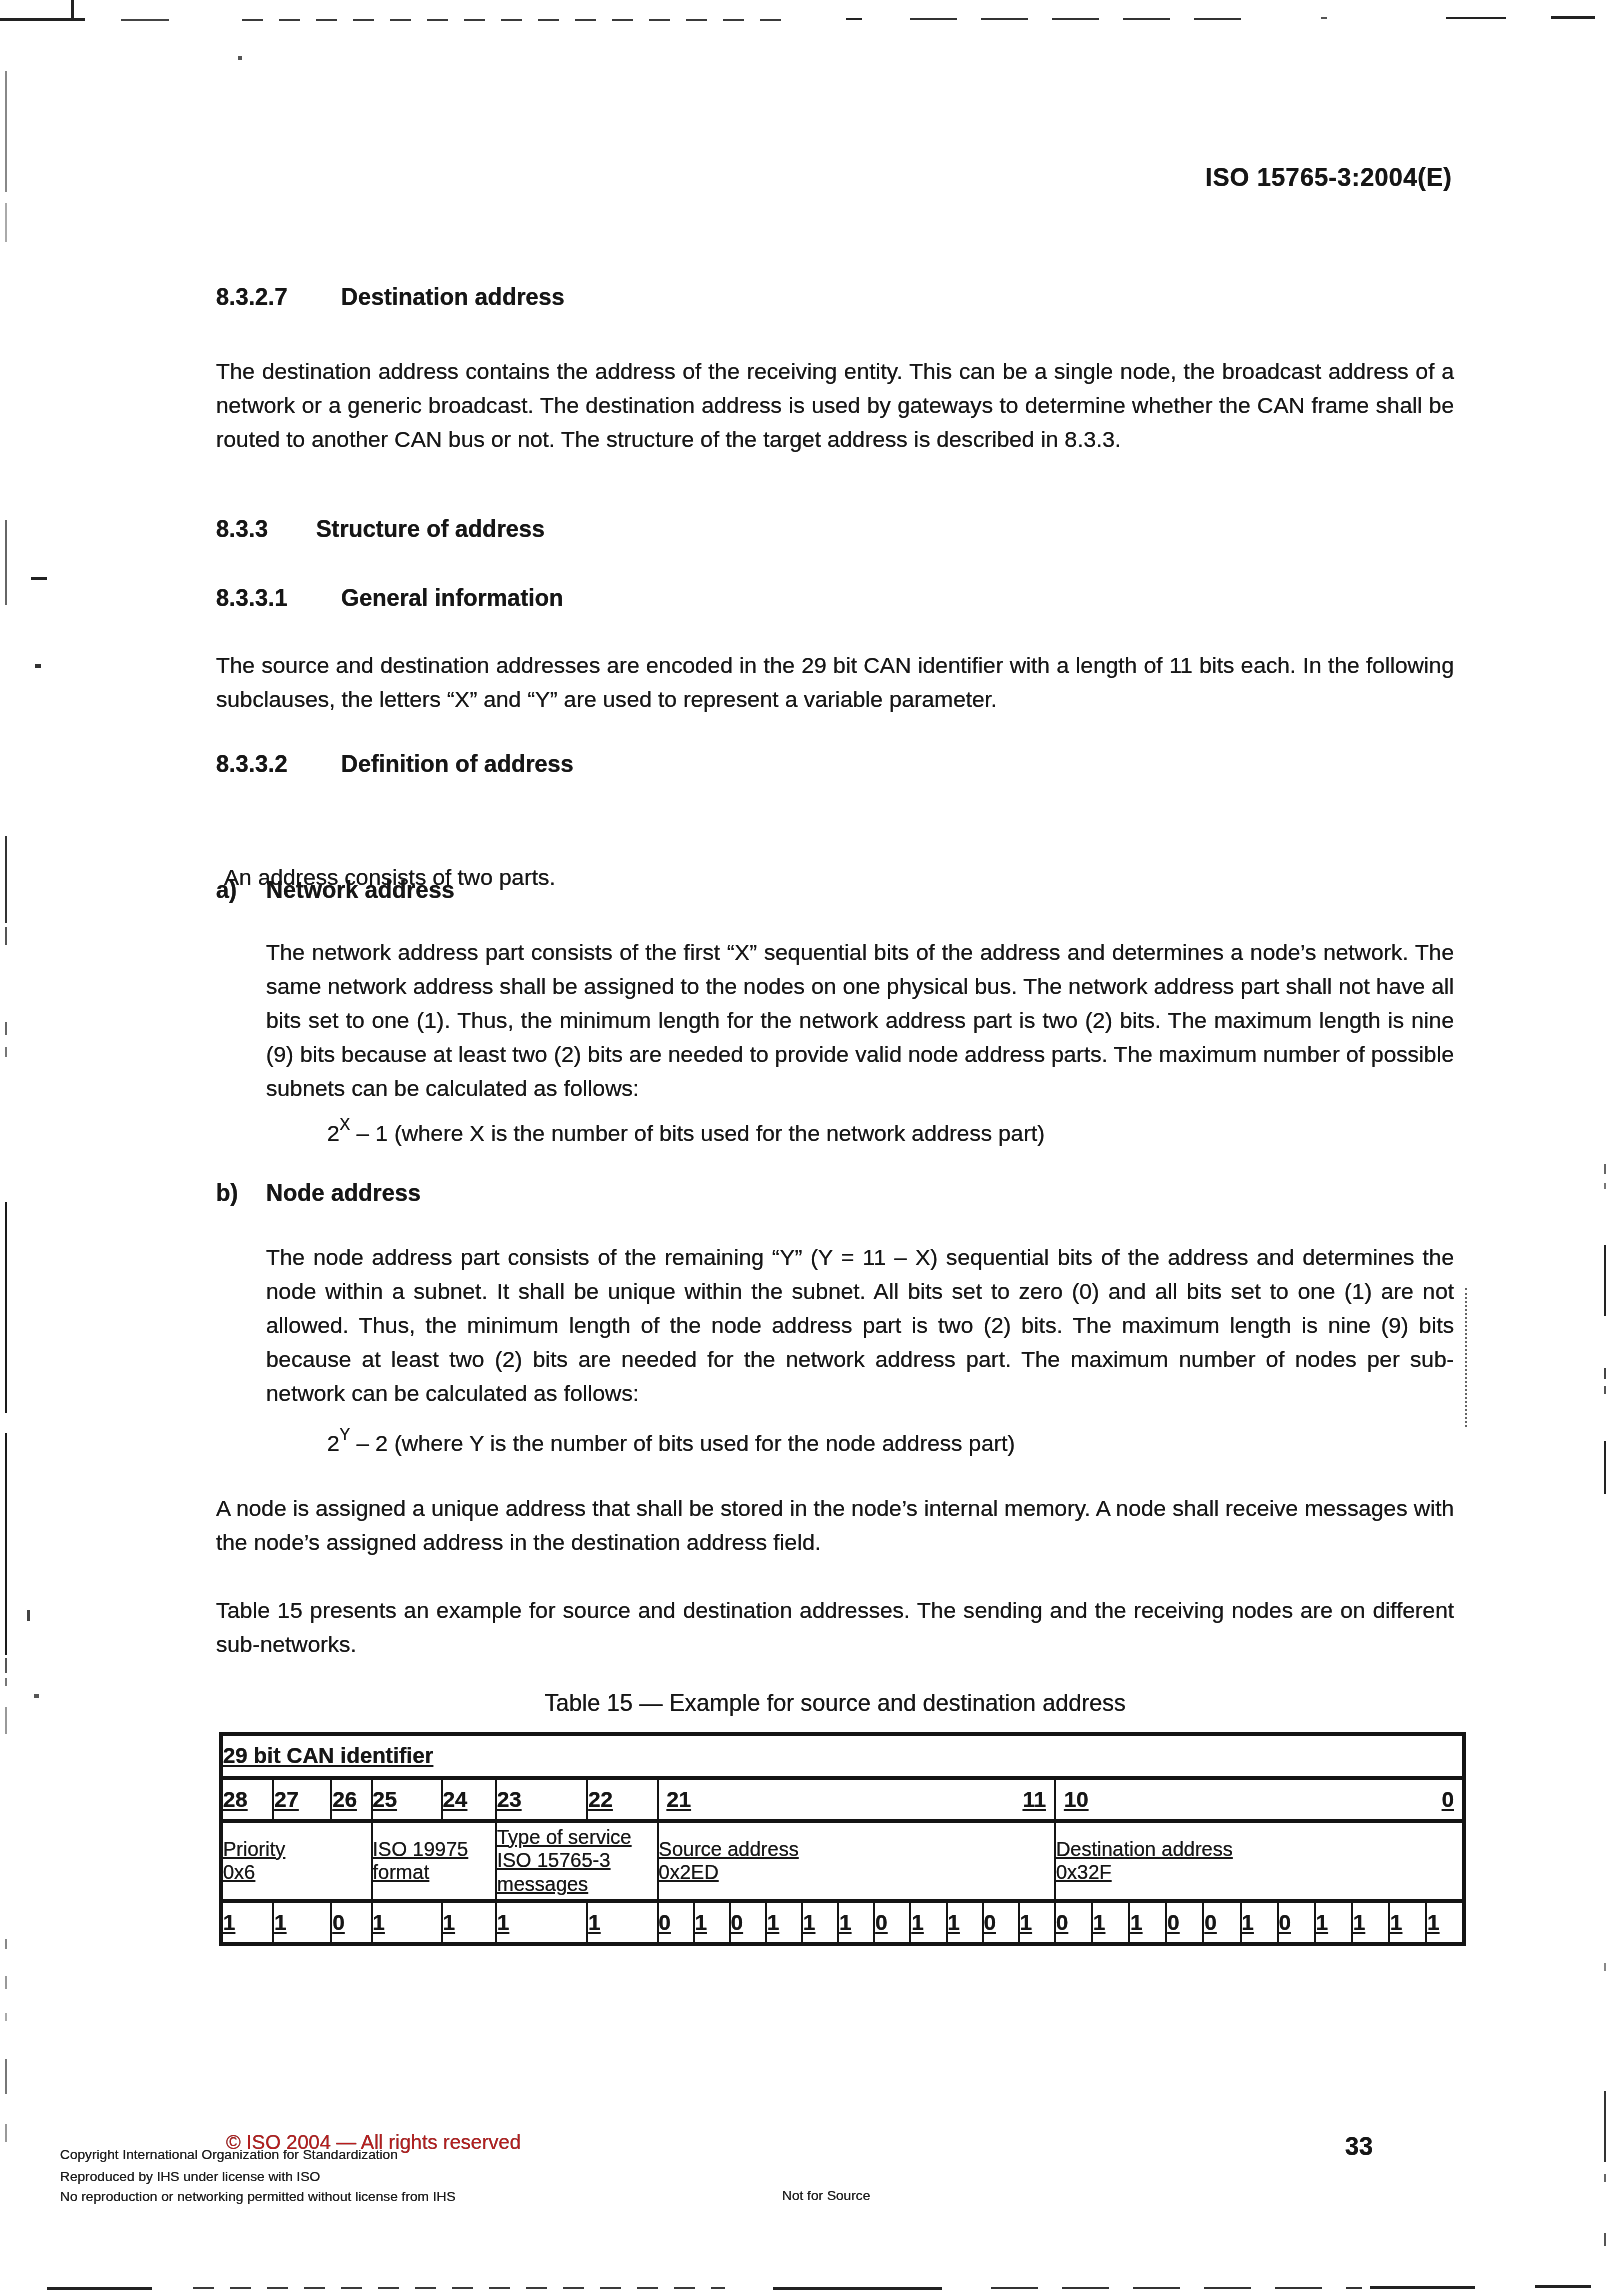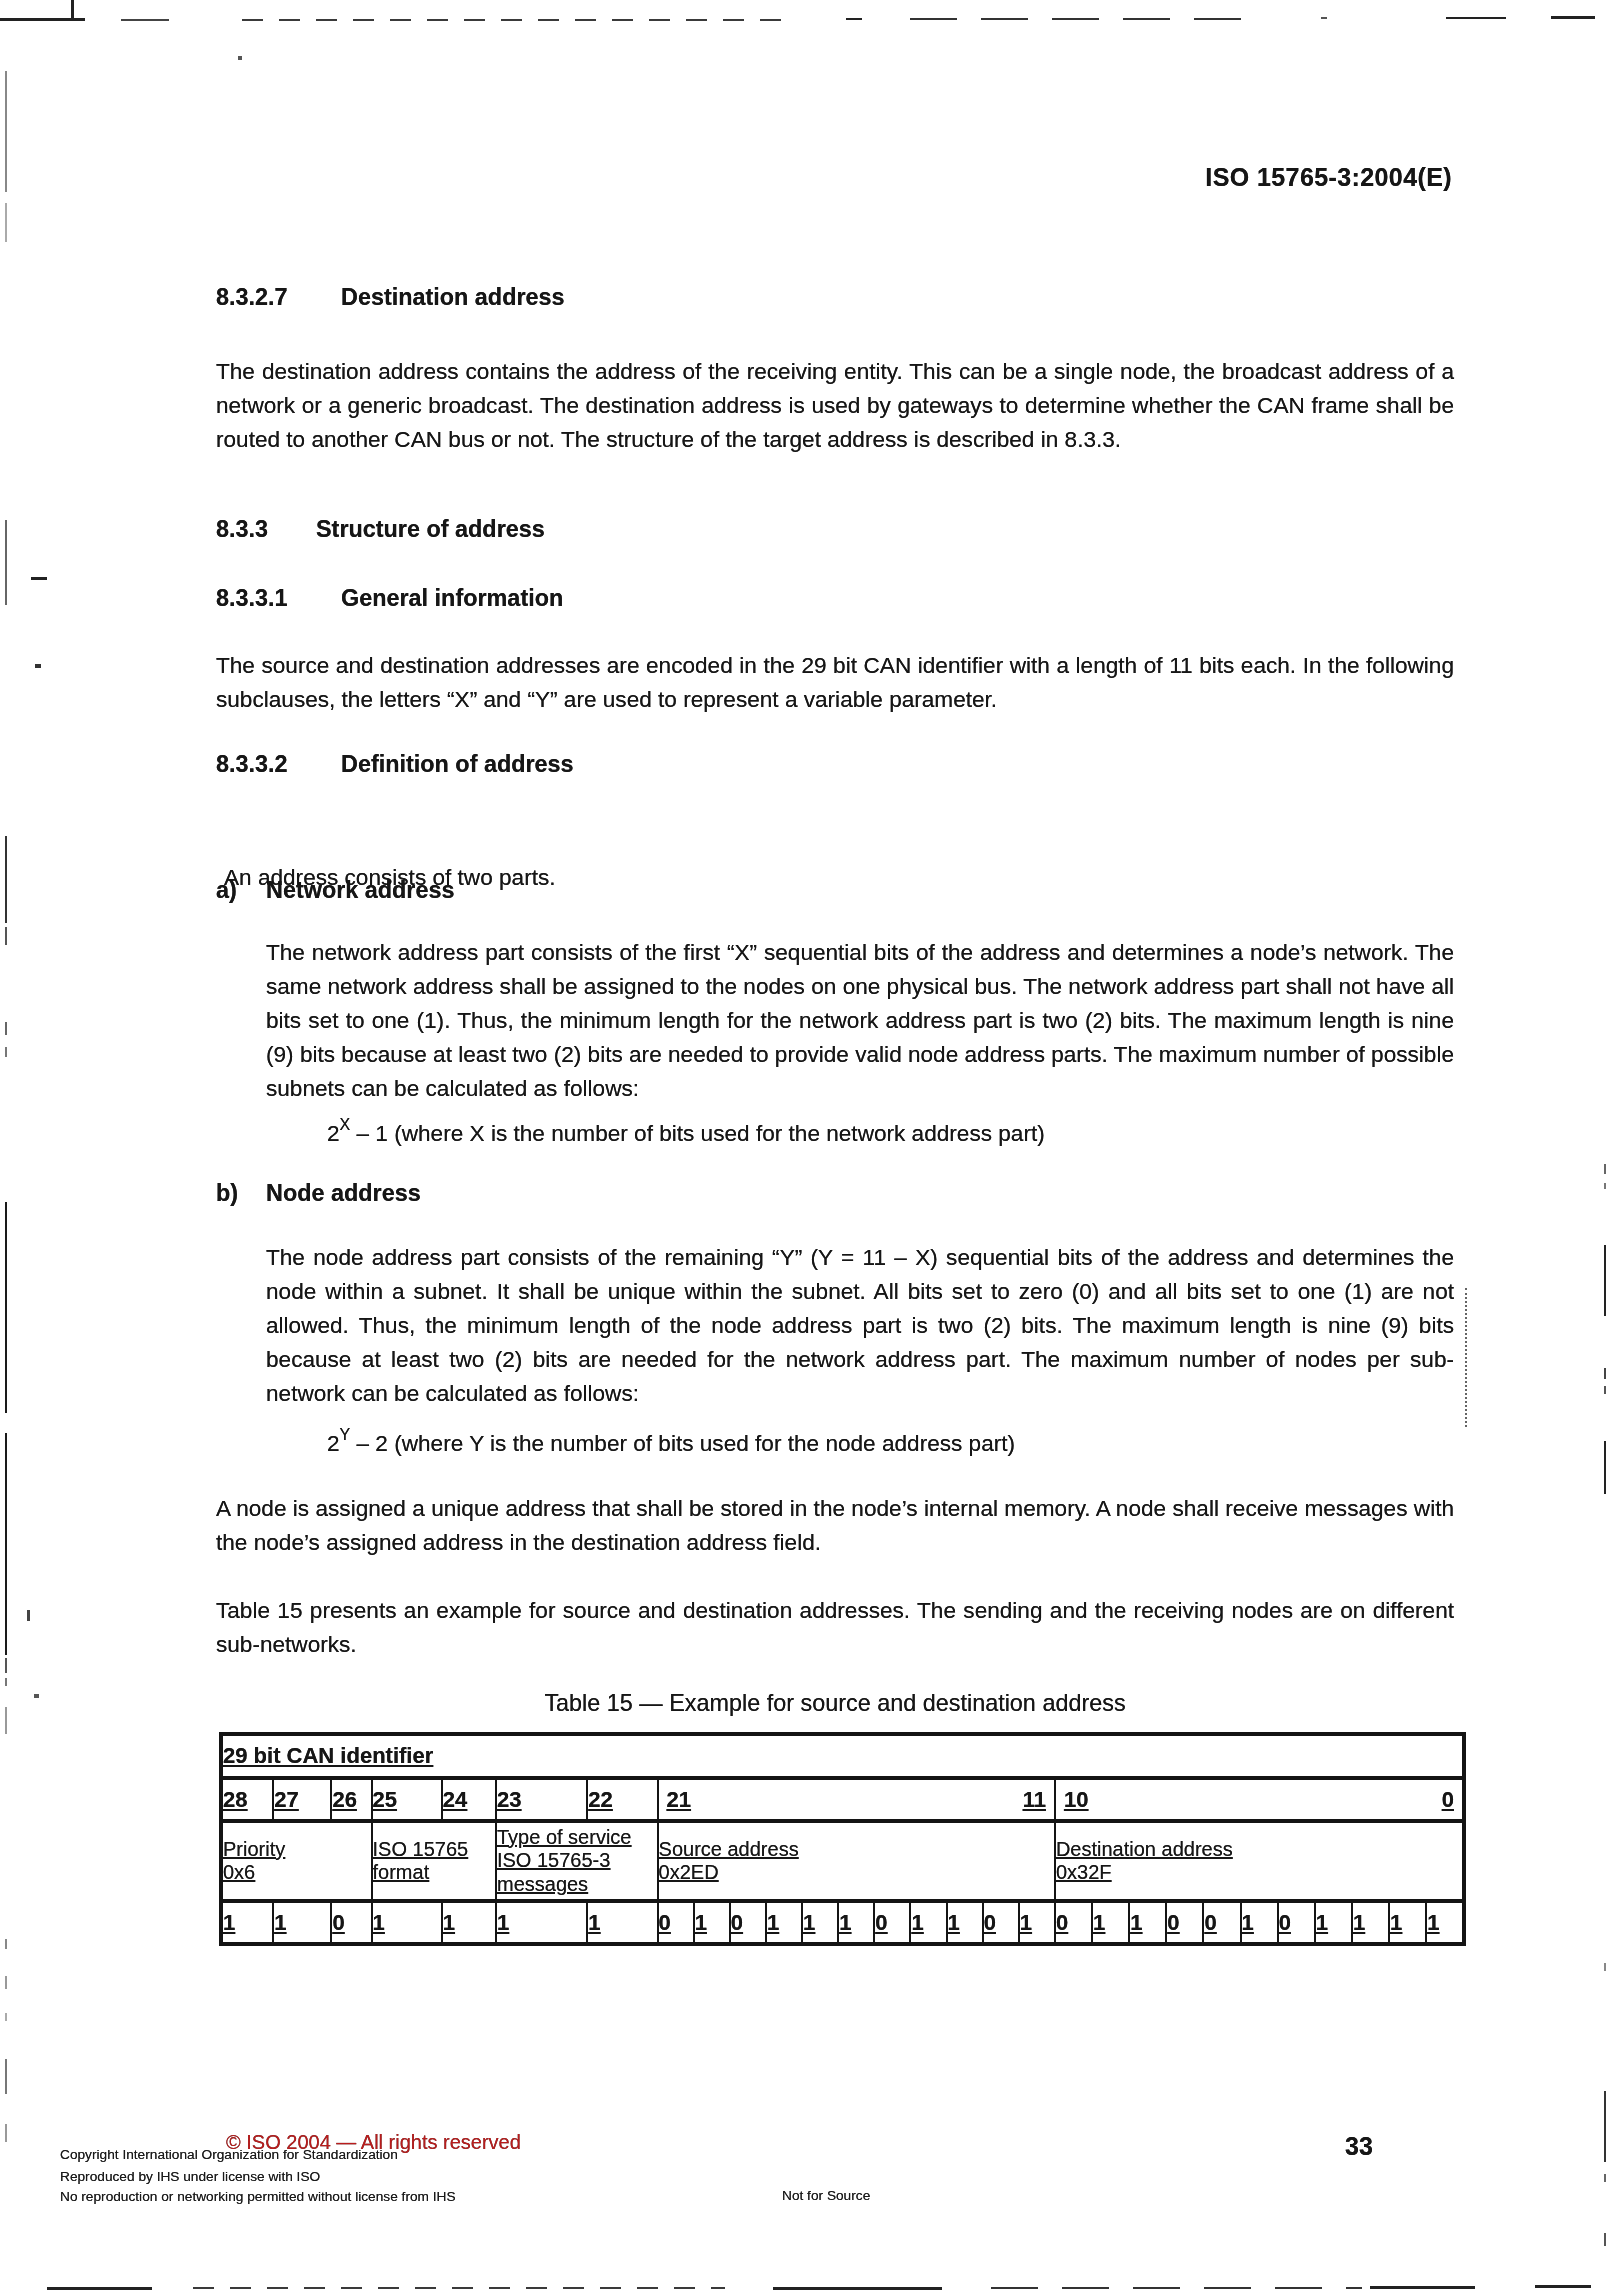--- a/index.html
+++ b/index.html
@@ -254,21 +254,21 @@
       <td colspan="11">
         <div class="range-row">
           <span>10</span>
           <span>0</span>
         </div>
       </td>
     </tr>
     <tr class="r3">
       <td colspan="3">Priority
 0x6</td>
-      <td colspan="2">ISO 15765
+      <td colspan="2">ISO 19975
 format</td>
       <td colspan="2">Type of service
 ISO 15765-3
 messages</td>
       <td colspan="11">Source address
 0x2ED</td>
       <td colspan="11">Destination address
 0x32F</td>
     </tr>
     <tr class="r4">

